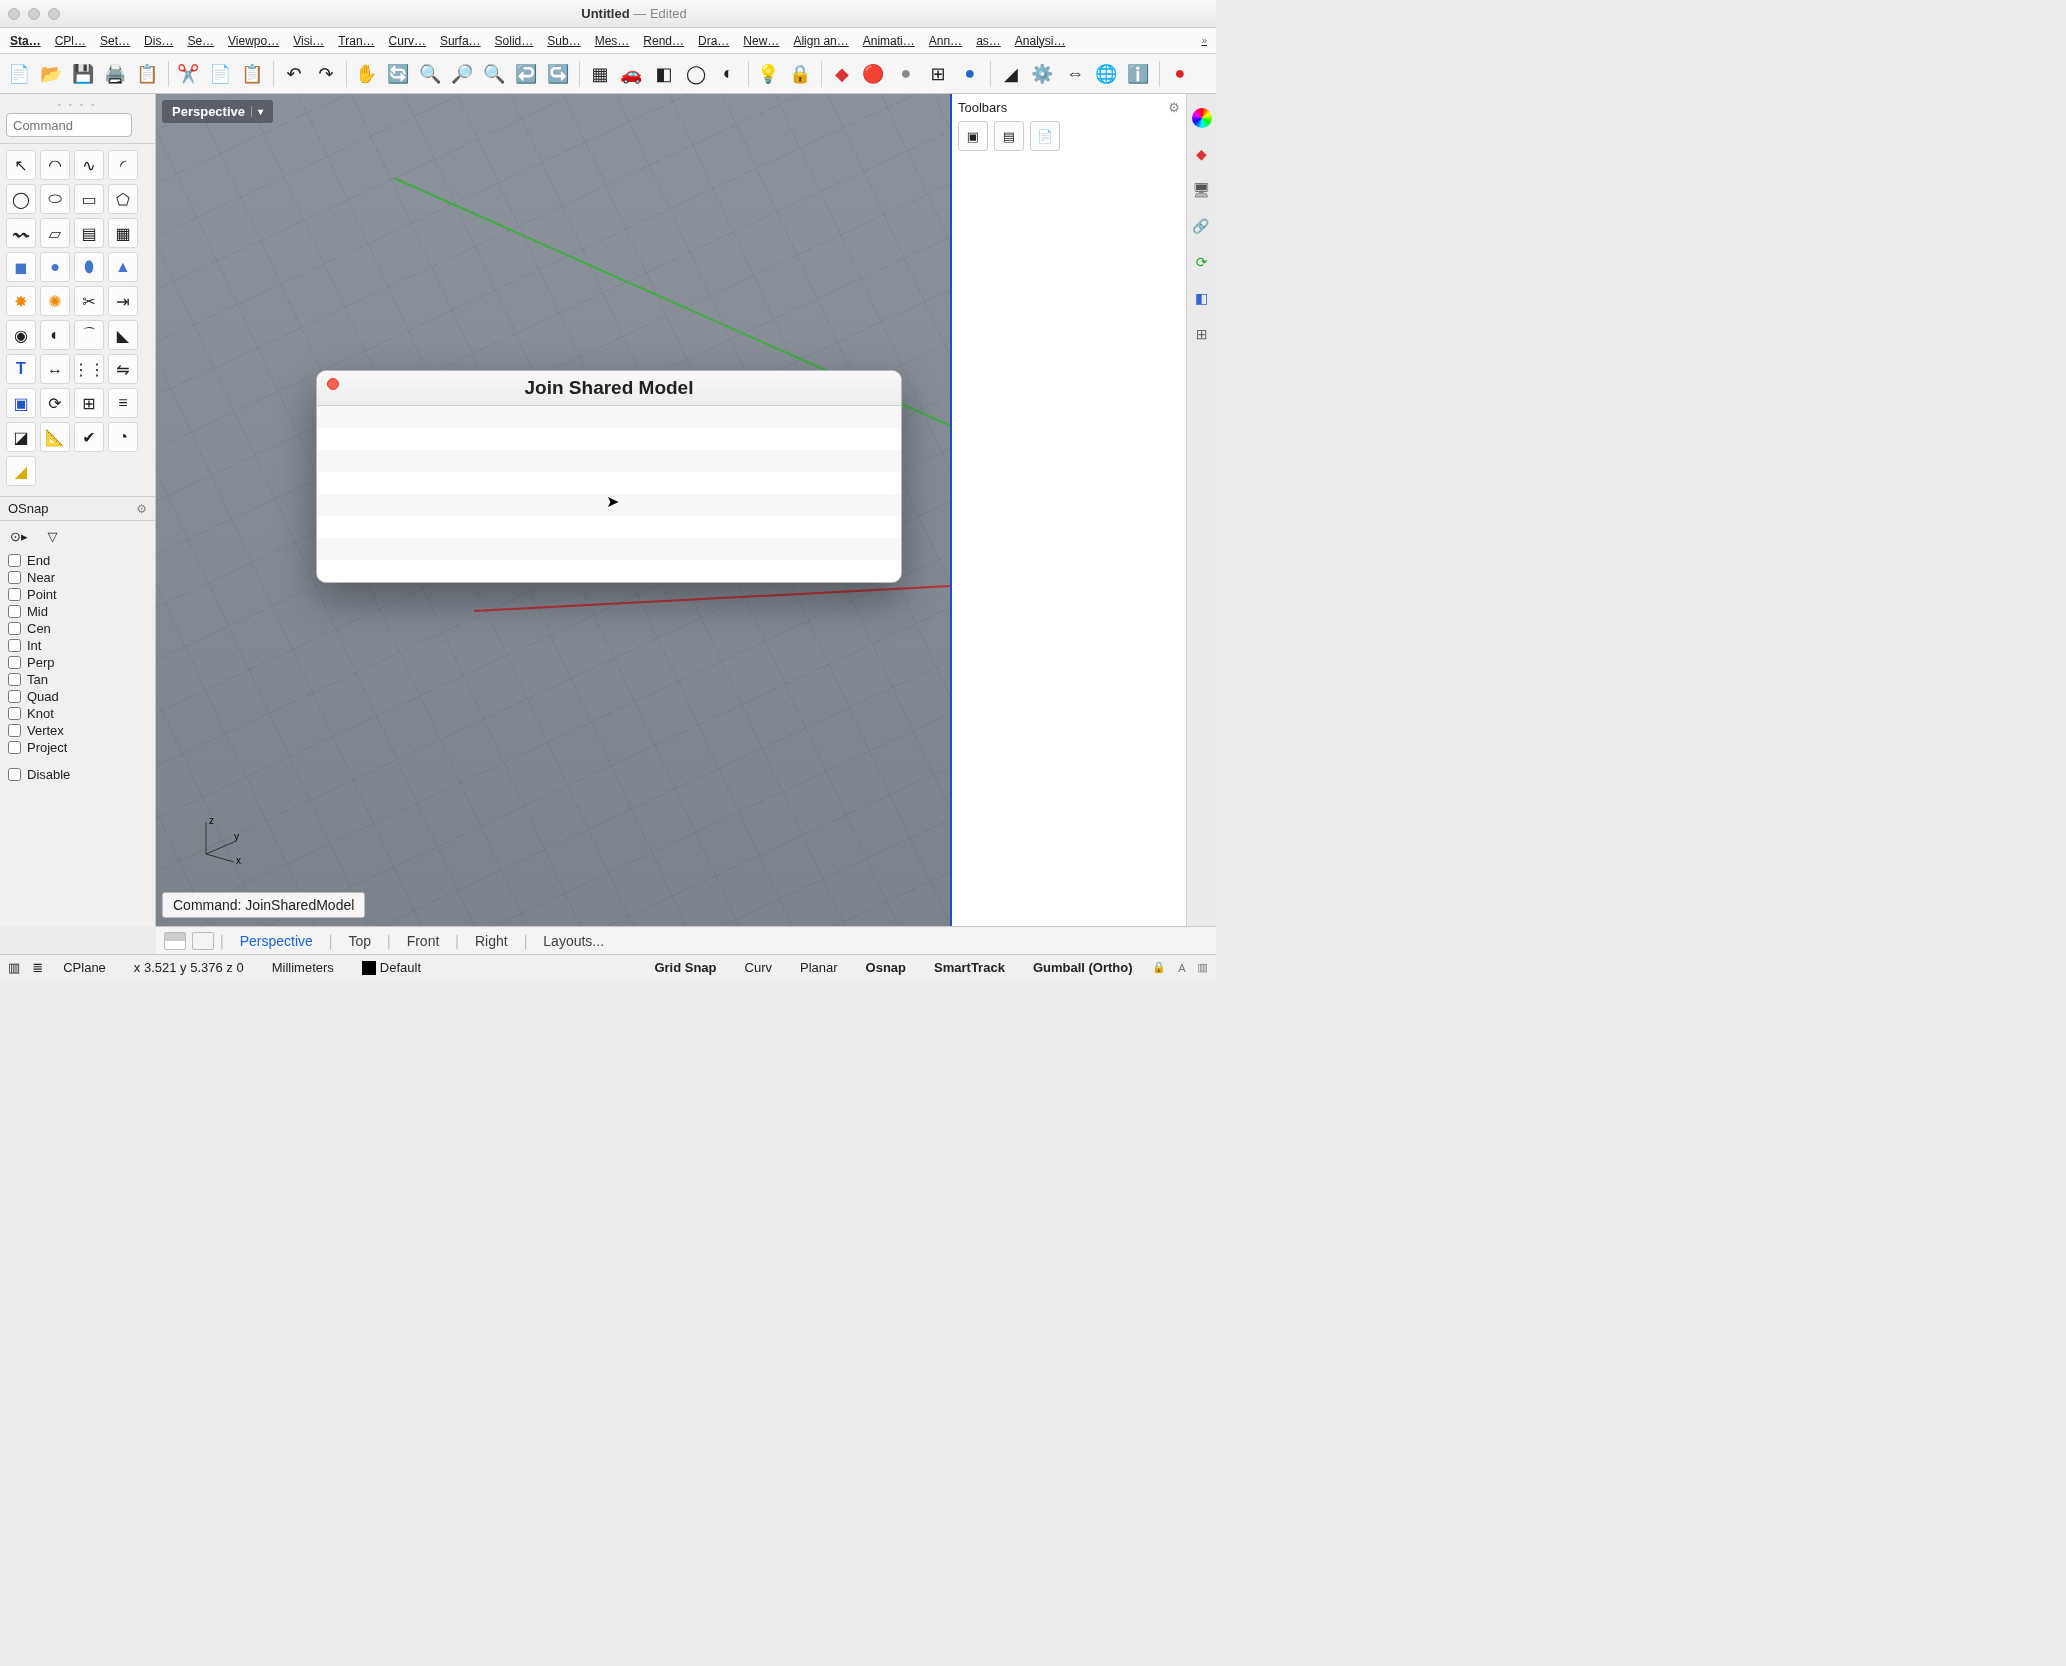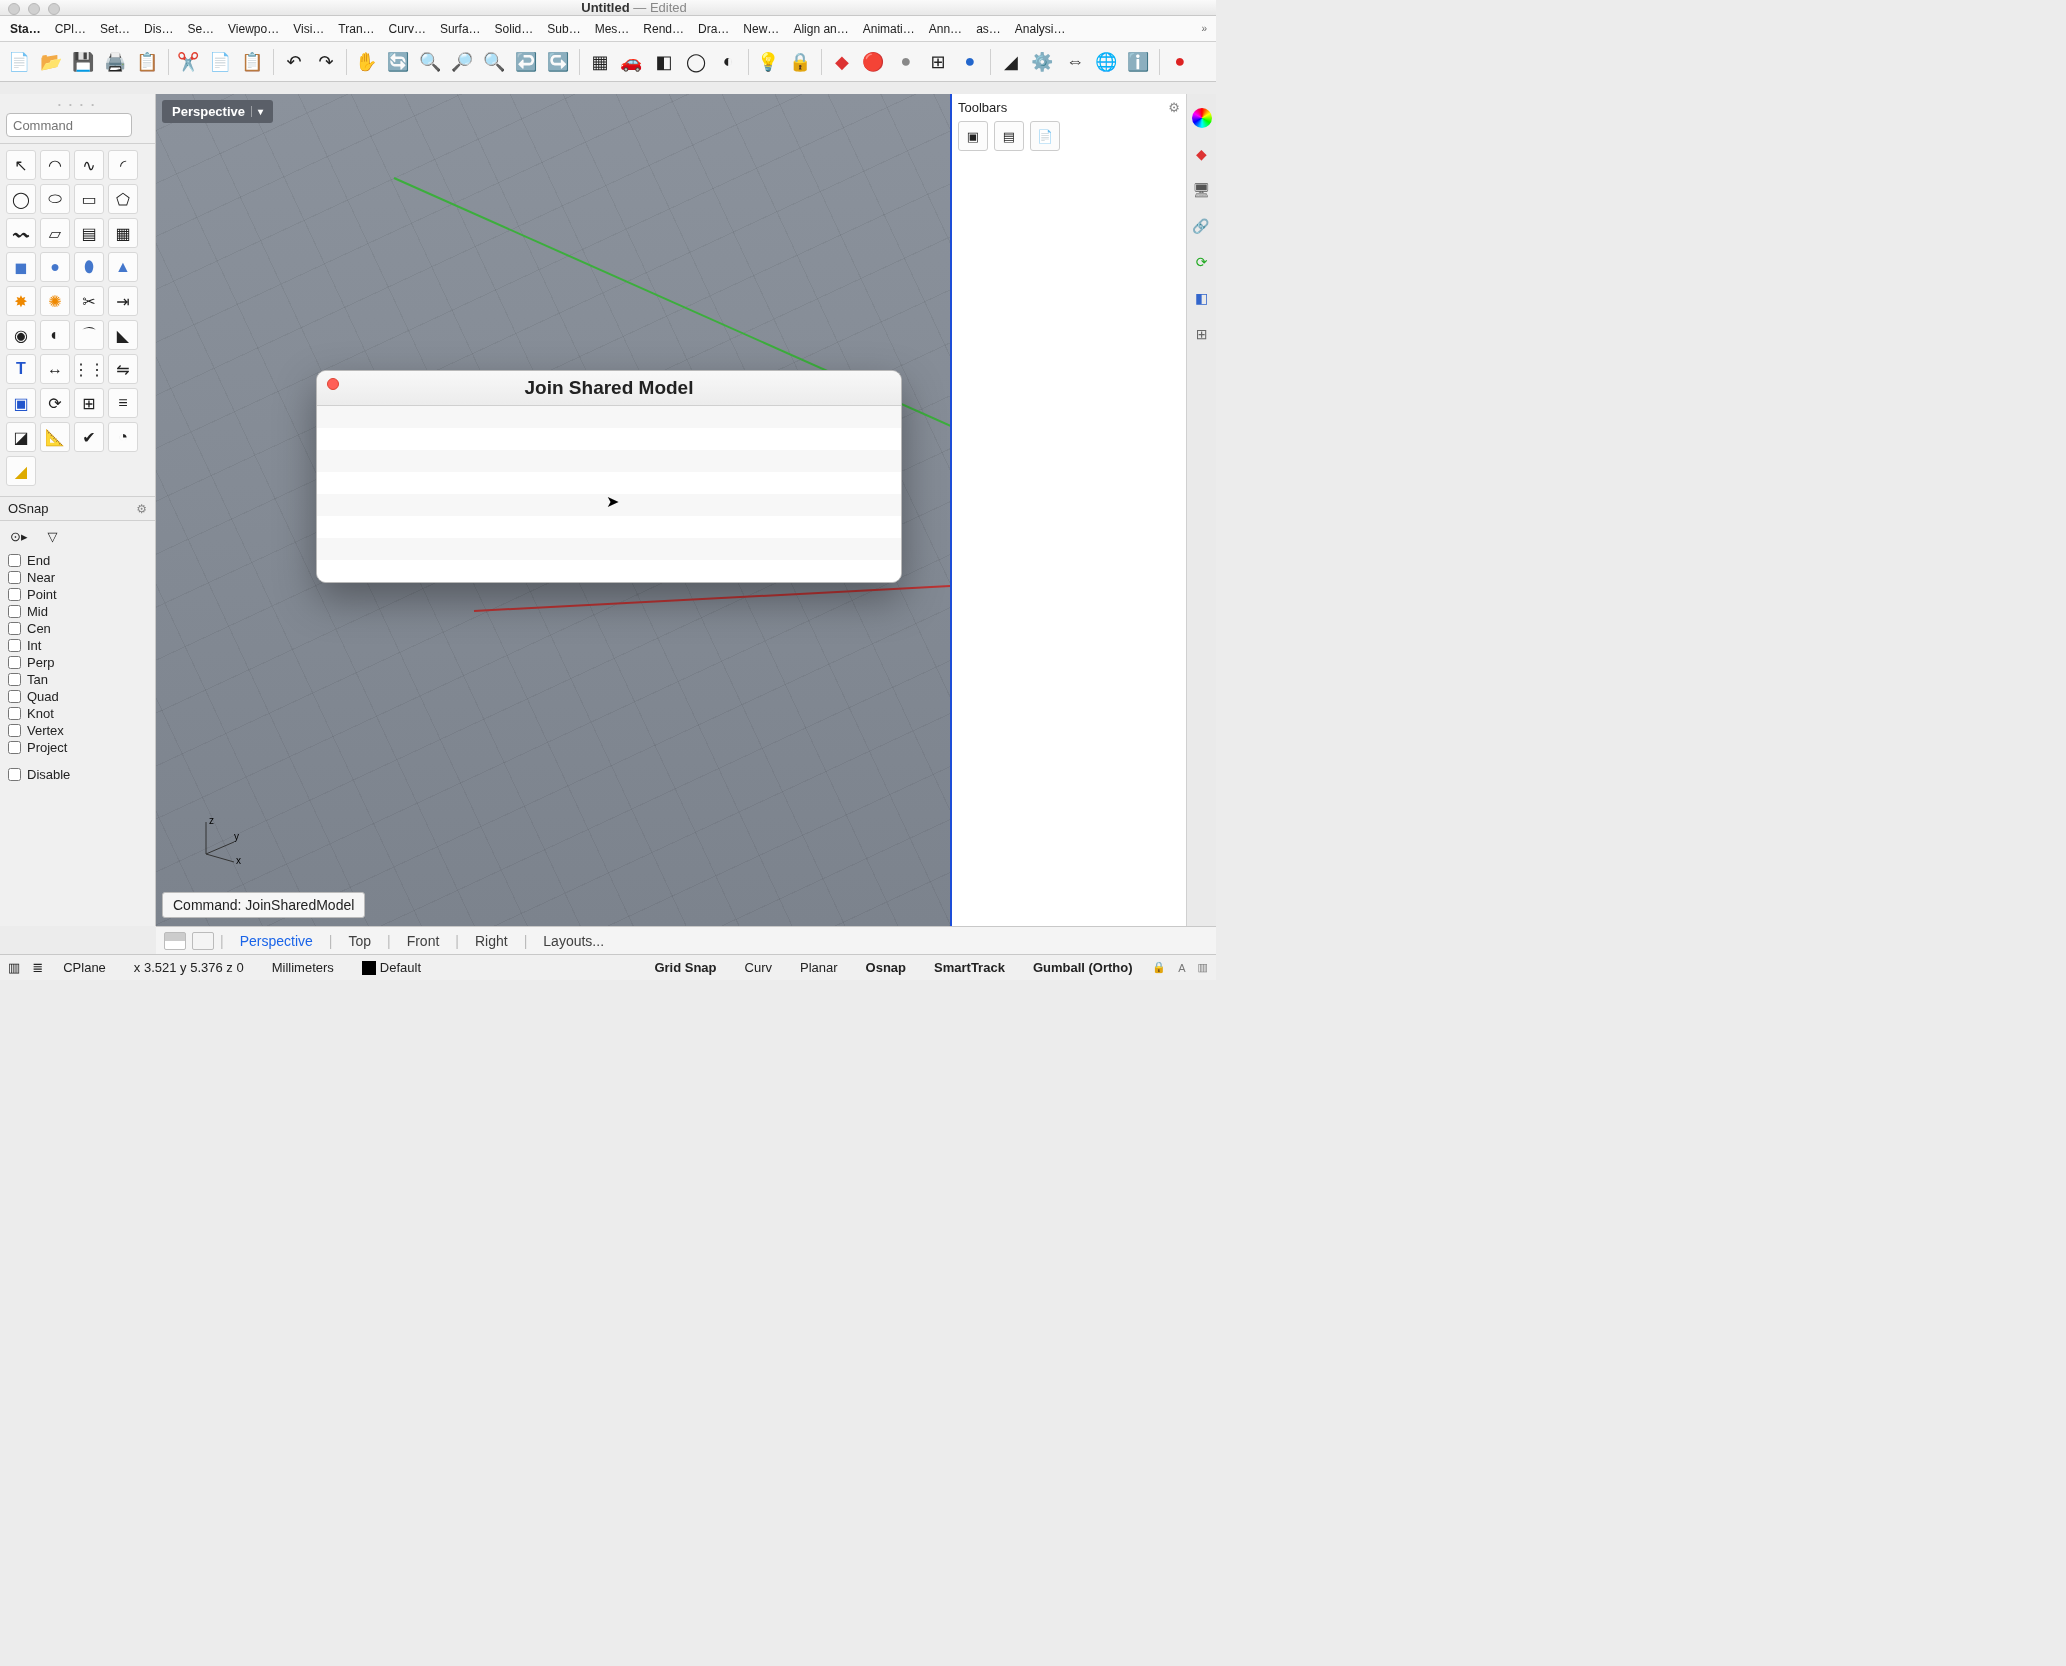--- a/index.html
+++ b/index.html
@@ -1,27 +1,27 @@
 <!DOCTYPE html>
 <html><head>
 <meta charset="utf-8">
 <style>
 * { box-sizing: border-box; margin: 0; padding: 0; font-family: -apple-system, "Helvetica Neue", Arial, sans-serif; }
 html, body { width: 1216px; height: 980px; overflow: hidden; }
 body { background: #ececec; font-size: 13px; color: #222; position: relative; }
 
 
-.titlebar { height: 16px; background: linear-gradient(#fafafa,#e8e8e8); border-bottom: 1px solid #c8c8c8; display: flex; align-items: flex-end; padding: 0 8px; }
+.titlebar { height: 28px; background: linear-gradient(#fafafa,#e8e8e8); border-bottom: 1px solid #c8c8c8; display: flex; align-items: center; padding: 0 8px; }
 .traffic { display: flex; gap: 8px; }
 .traffic .dot { width: 12px; height: 12px; border-radius: 50%; background: #d0d0d0; border: 1px solid #b8b8b8; }
 .title { flex: 1; text-align: center; font-size: 13px; color: #333; }
 .title .sub { color: #888; }
 
 
-.menubar { height: 26px; background: #fafafa; border-bottom: 1px solid #d0d0d0; display: flex; align-items: center; padding: 0 4px; gap: 2px; overflow: hidden; }
+.menubar { height: 26px; background: #fafafa; border-bottom: 1px solid #d0d0d0; display: flex; align-items: center; padding: 0 4px; gap: 2px; overflow: hidden; text-decoration: underline; }
 .menubar .mi { padding: 3px 6px; font-size: 12px; border-radius: 3px; cursor: default; white-space: nowrap; }
 .menubar .mi.first { font-weight: 600; }
 .menubar .chev { margin-left: auto; font-size: 10px; color: #666; padding: 2px 5px; }
 
 
 .toolbar { height: 40px; background: #f6f6f6; border-bottom: 1px solid #c8c8c8; display: flex; align-items: center; padding: 0 6px; gap: 4px; }
 .toolbar .tb { width: 28px; height: 28px; display: flex; align-items: center; justify-content: center; border-radius: 3px; font-size: 18px; }
 .toolbar .sep { width: 1px; height: 26px; background: #d0d0d0; margin: 0 2px; }
 
 

